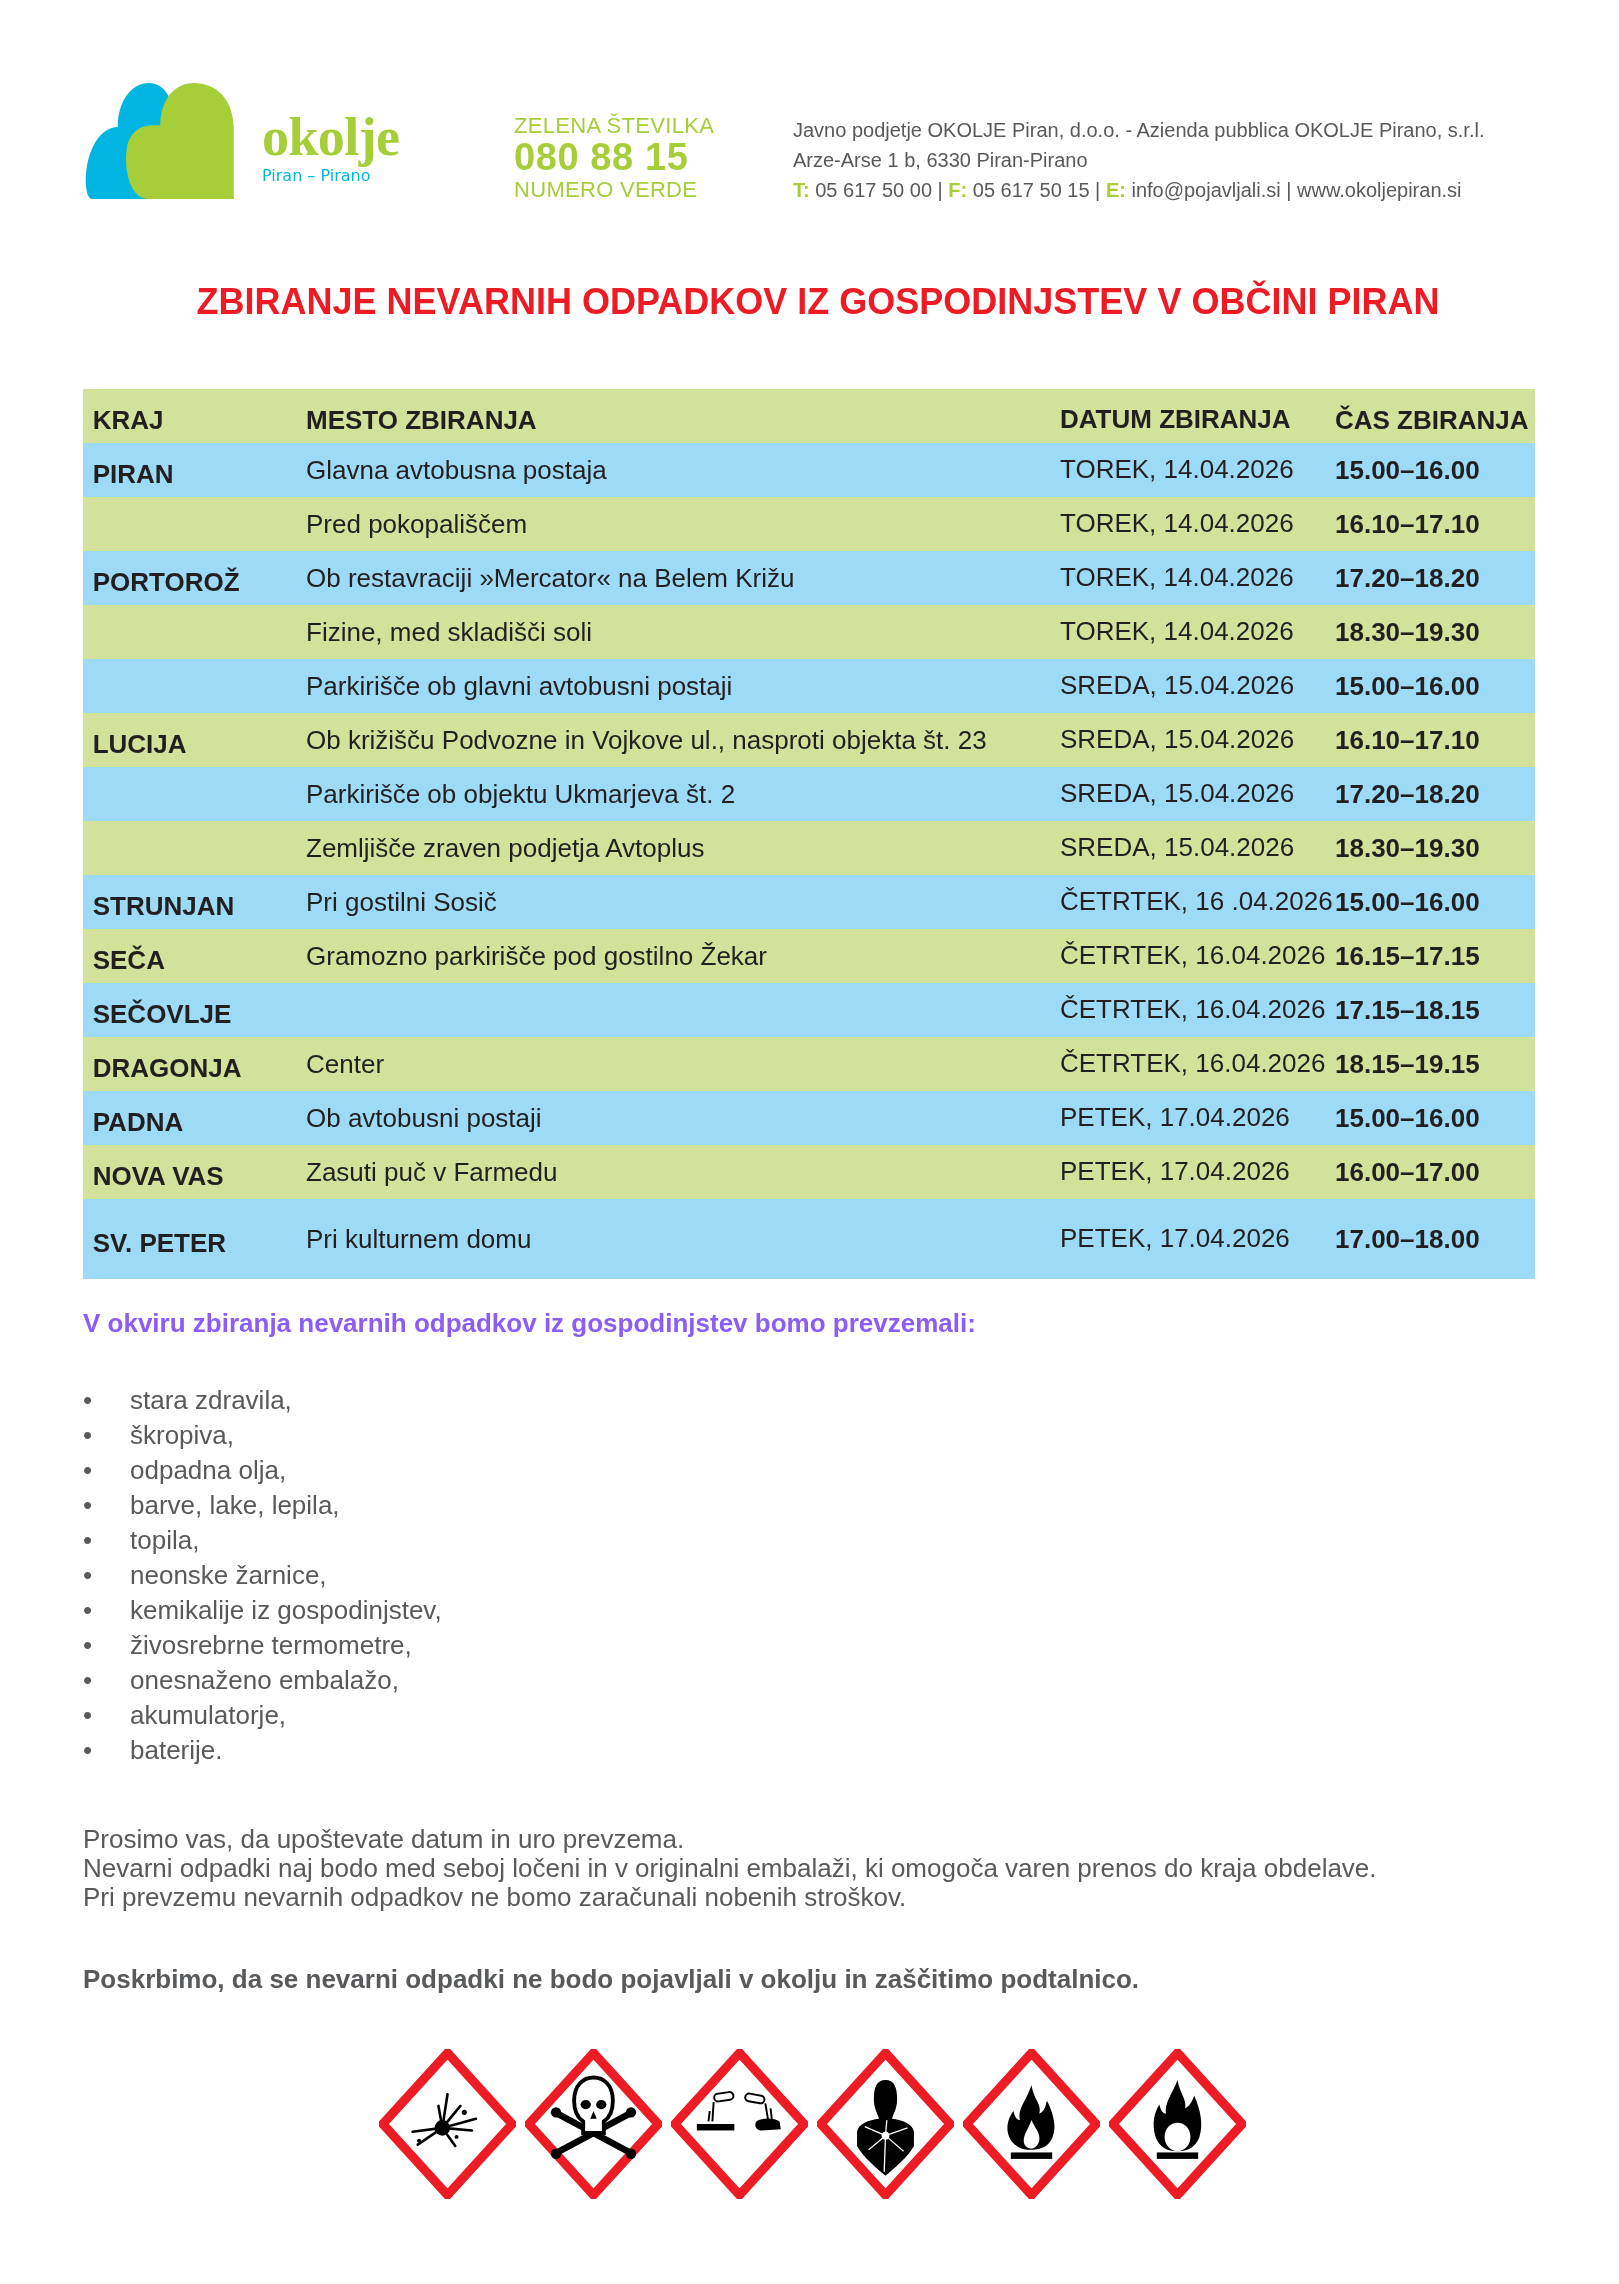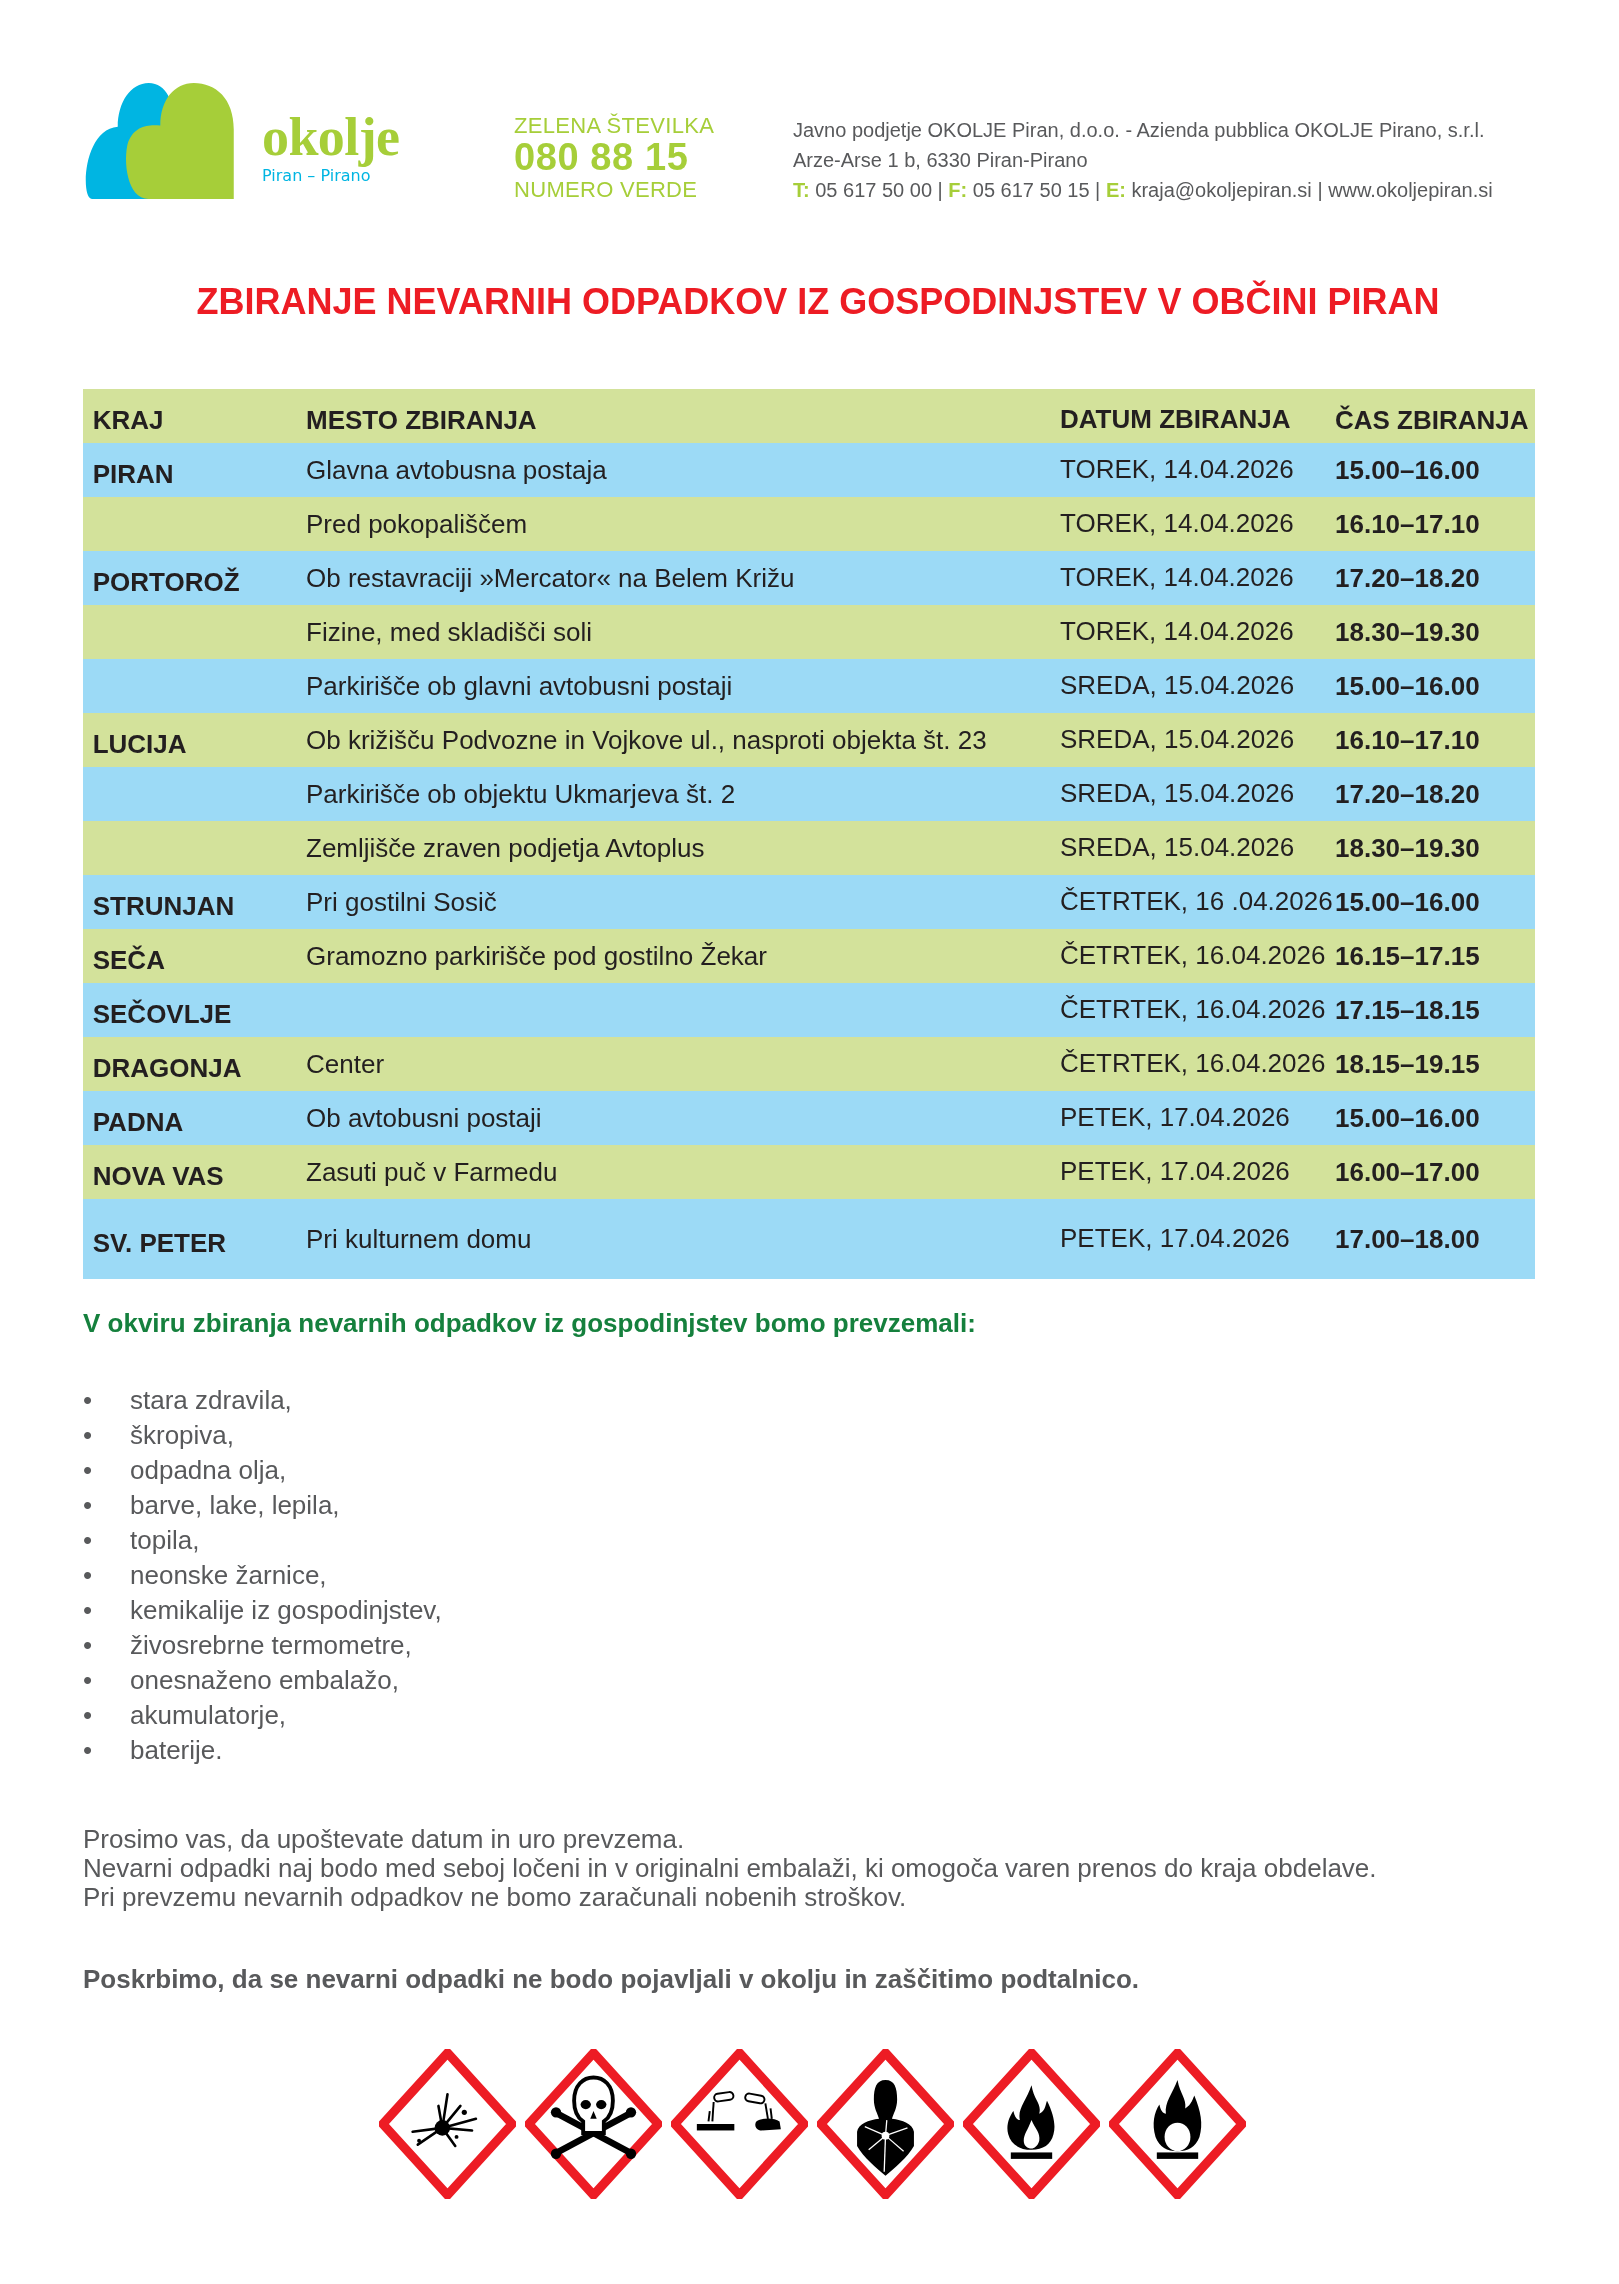--- a/index.html
+++ b/index.html
@@ -36,21 +36,21 @@
   .cell { position: absolute; top: 0; height: 100%; display: flex; align-items: center;
           font-size: 26px; white-space: nowrap; }
   .c-kraj { left: 9.7px; font-weight: bold; padding-top: 9px; box-sizing: border-box; }
   .c-mesto { left: 223px; }
   .c-datum { left: 977px; }
   .c-cas { left: 1252px; font-weight: bold; }
   .hdr .cell { font-weight: bold; padding-top: 9px; box-sizing: border-box; }
   .row .c-datum { padding-bottom: 2px; box-sizing: border-box; }
 
   
-  .intro { position: absolute; left: 83px; top: 1308px; font-size: 26px; font-weight: bold; color: #15803d; }
+  .intro { position: absolute; left: 83px; top: 1308px; font-size: 26px; font-weight: bold; color: #8b5cf6; }
   .list { position: absolute; left: 83px; top: 1383px; margin: 0; padding: 0; list-style: none;
           font-size: 26px; color: #58595b; }
   .list li { height: 35px; line-height: 35px; position: relative; padding-left: 47px; }
   .list li .dot { position: absolute; left: 0; top: 0; }
 
   .notes { position: absolute; left: 83px; top: 1825px; font-size: 26px; color: #58595b; line-height: 29px; }
   .closing { position: absolute; left: 83px; top: 1964px; font-size: 26px; font-weight: bold; color: #58595b; }
 
   
   .hazards { position: absolute; left: 379px; top: 2049px; display: flex; gap: 9px; }
@@ -74,21 +74,21 @@
   <div class="l2">080 88 15</div>
   <div class="l3">NUMERO VERDE</div>
 </div>
 
 <div class="company">
   <div>Javno podjetje OKOLJE Piran, d.o.o. - Azienda pubblica OKOLJE Pirano, s.r.l.</div>
   <div>Arze-Arse 1 b, 6330 Piran-Pirano</div>
   <div>
     <span class="lbl">T:</span><span> 05 617 50 00 </span><span class="sep">|</span>
     <span class="lbl">F:</span><span> 05 617 50 15 </span><span class="sep">|</span>
-    <span class="lbl">E:</span><span> kraja@okoljepiran.si </span><span class="sep">|</span><span> www.okoljepiran.si</span>
+    <span class="lbl">E:</span><span> info@pojavljali.si </span><span class="sep">|</span><span> www.okoljepiran.si</span>
   </div>
 </div>
 
 <div class="title">ZBIRANJE NEVARNIH ODPADKOV IZ GOSPODINJSTEV V OBČINI PIRAN</div>
 
 <div class="tbl">
   <div class="row g hdr">
     <div class="cell c-kraj">KRAJ</div>
     <div class="cell c-mesto">MESTO ZBIRANJA</div>
     <div class="cell c-datum">DATUM ZBIRANJA</div>

